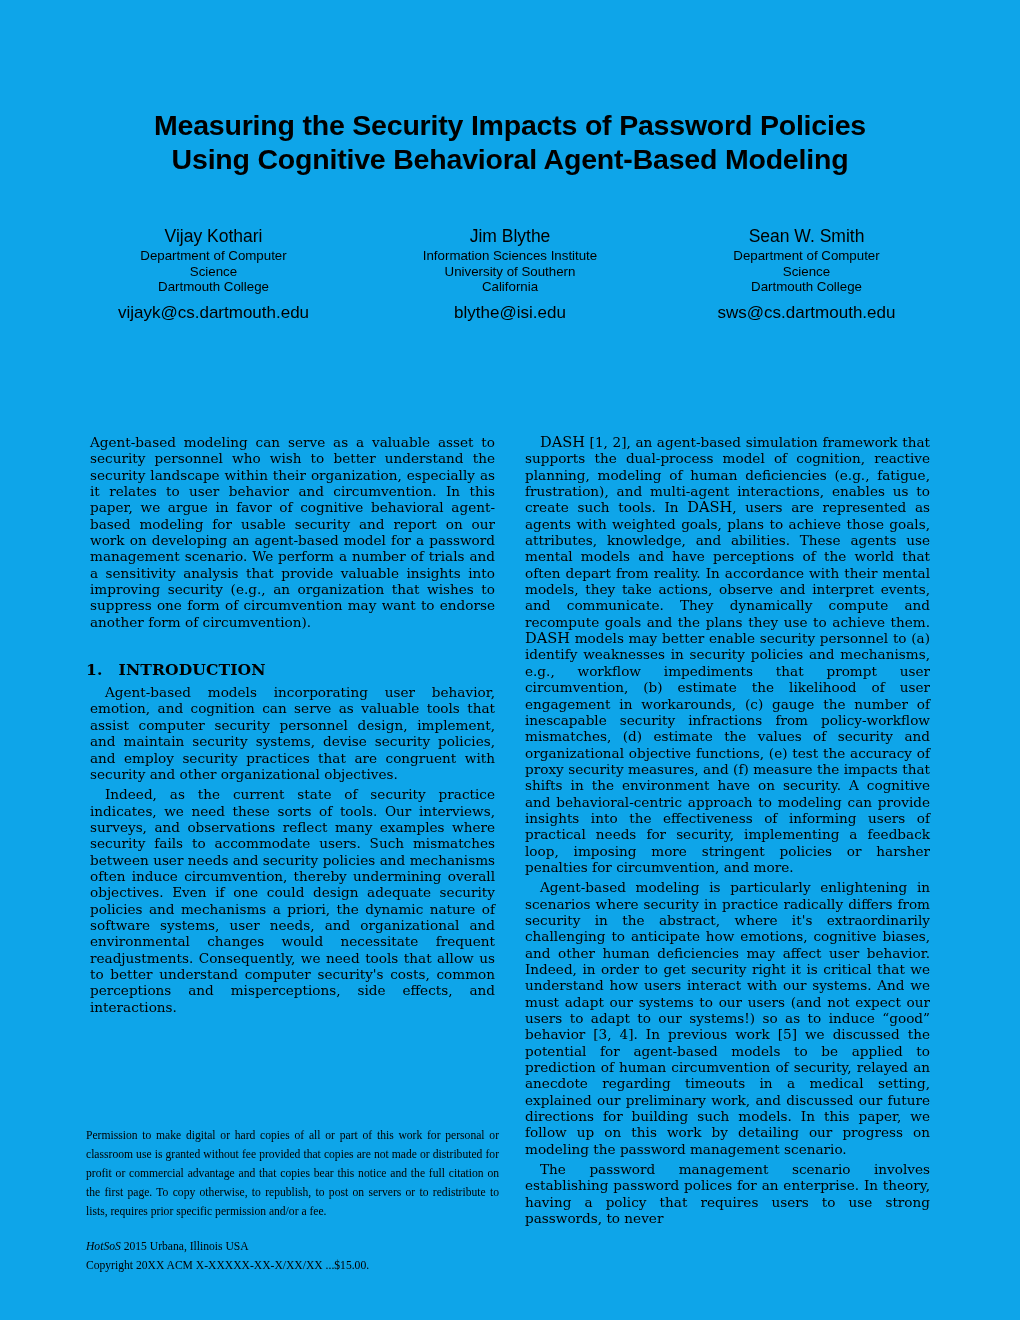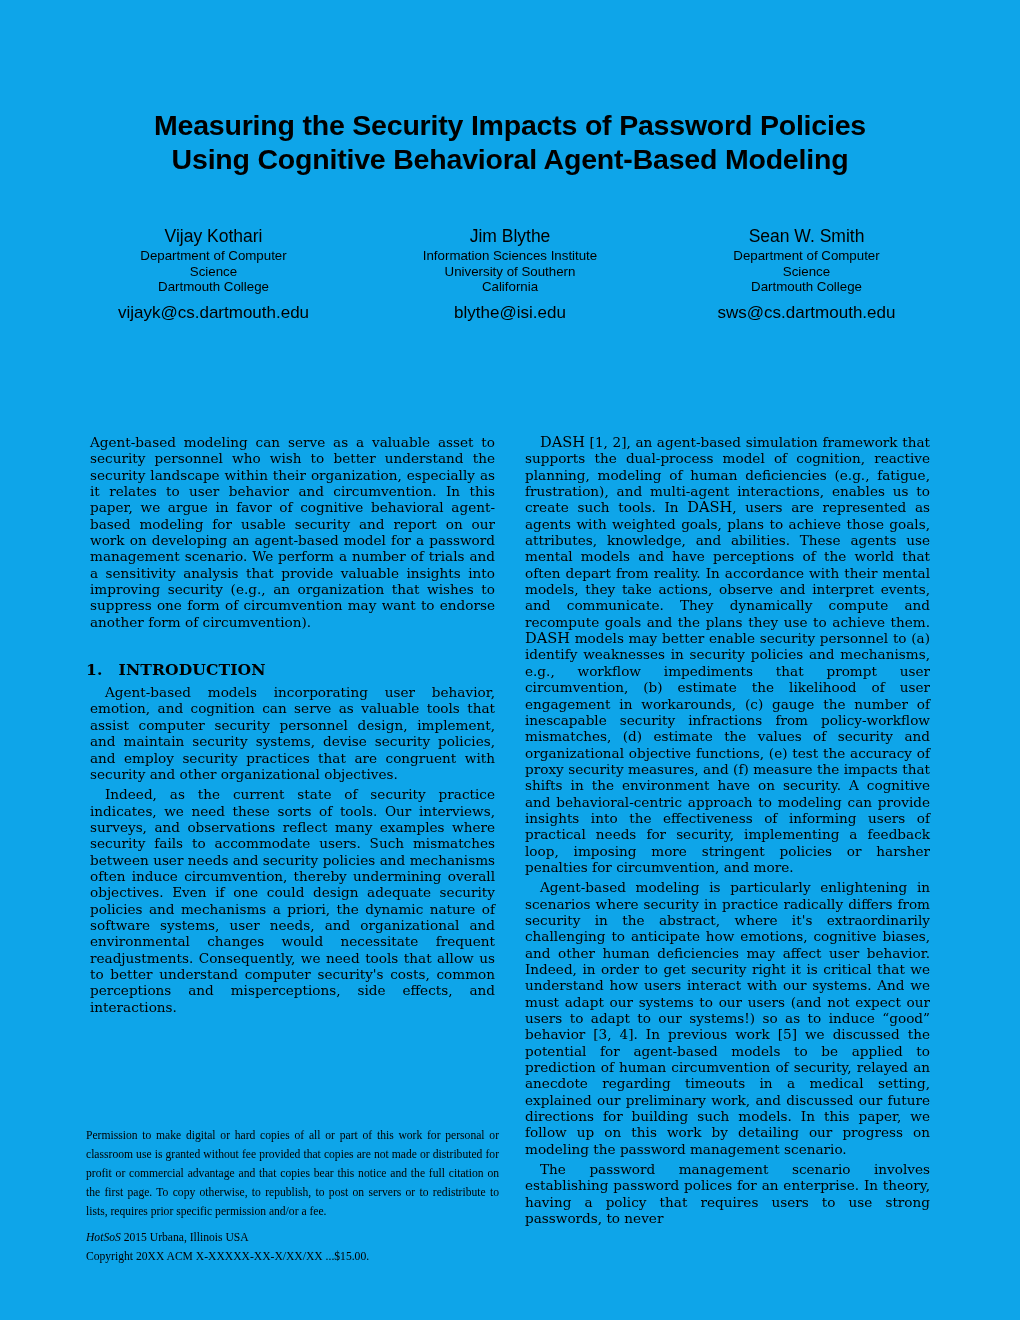--- a/index.html
+++ b/index.html
@@ -123,21 +123,21 @@
     line-height: 19px;
     text-align: justify;
   }
   .copyright .rule {
     width: 160px;
     height: 0px;
     border-top: 0px solid #000;
     margin-bottom: 6px;
   }
   .copyright p { margin: 0; }
-  .copyright .venue { text-align: left; margin-top: 7px; }
+  .copyright .venue { text-align: left; margin-top: 16px; }
   .copyright .venue i { font-style: italic; }
   .copyright .cline { text-align: left; }
 </style>
 </head>
 <body>
 
 <div class="page">
 
   <div class="title-block">
     <div class="title-line">Measuring the Security Impacts of Password Policies</div>

